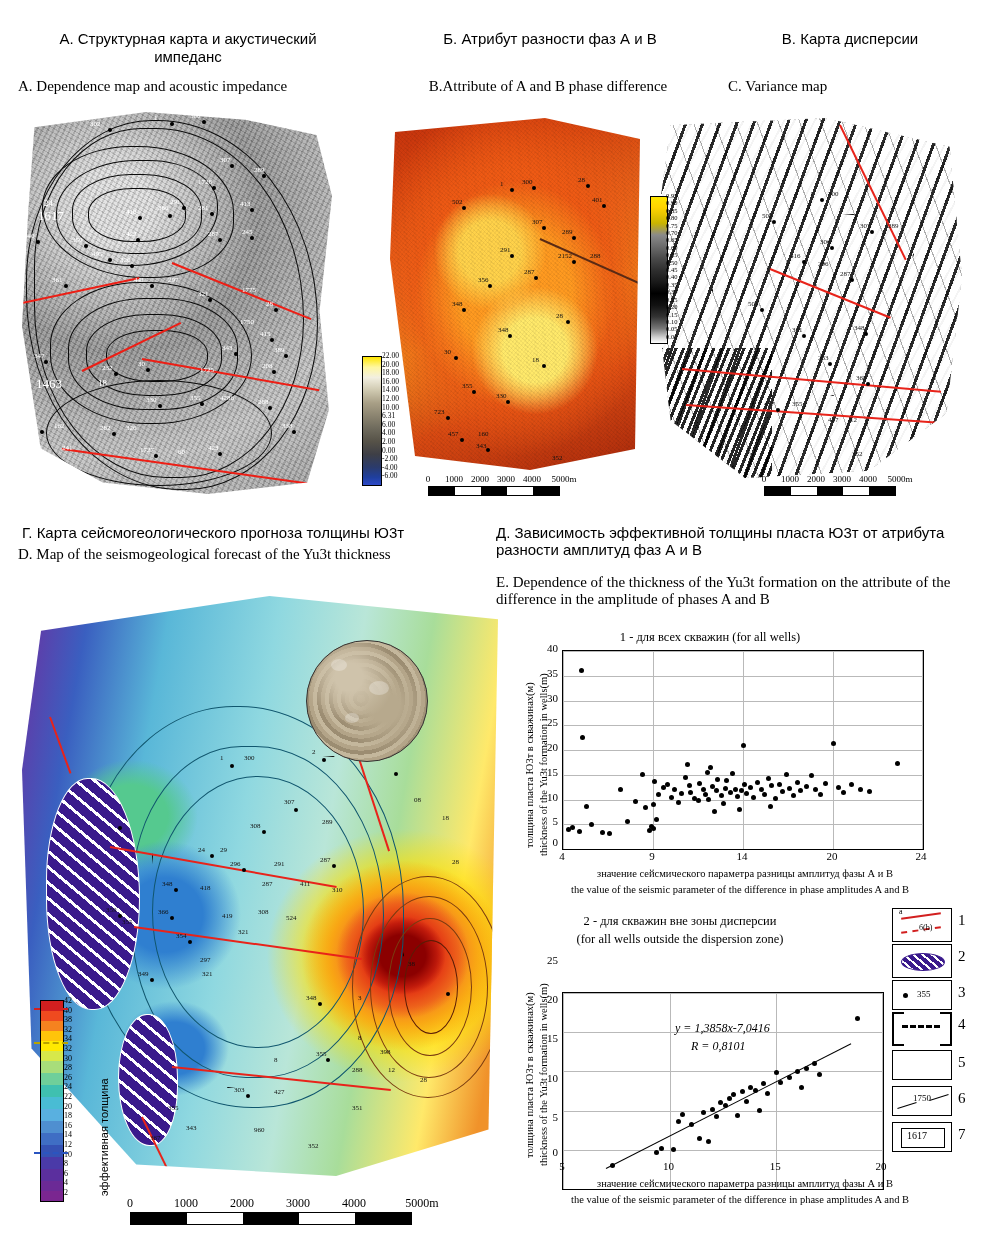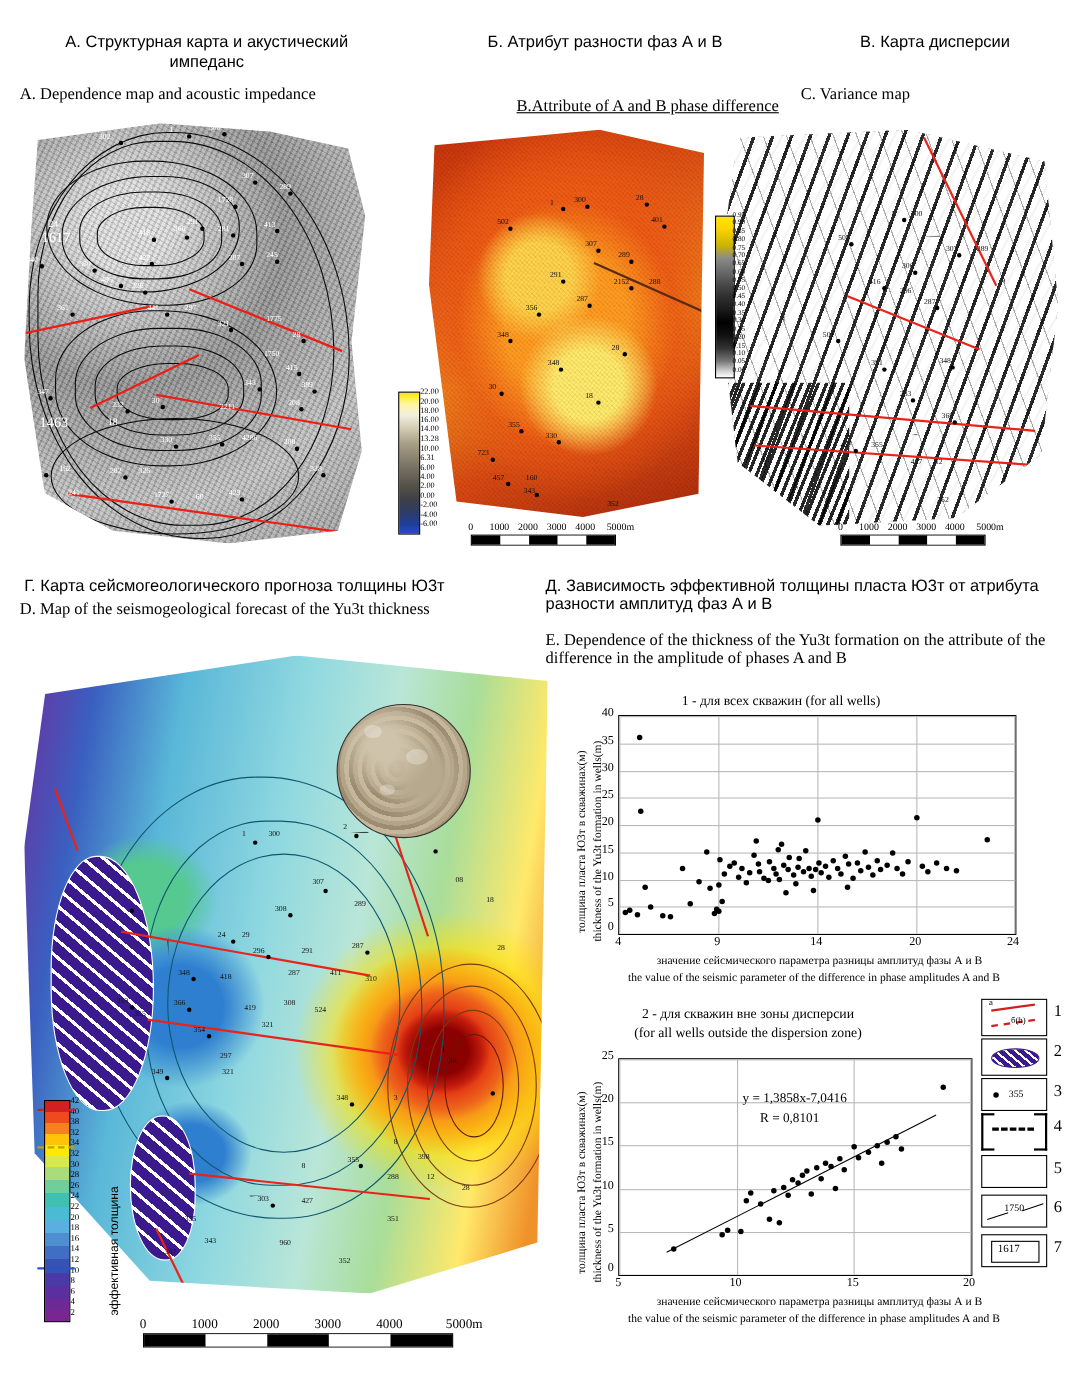--- a/index.html
+++ b/index.html
@@ -104,21 +104,21 @@
 <div class="abs cap cap-ru" style="left:28px;top:30px;width:320px;">
   <span>А. Структурная карта и акустический импеданс</span>
 </div>
 <div class="abs cap cap-en" style="left:18px;top:78px;width:360px;text-align:left;">
   <span>A. Dependence map and acoustic impedance</span>
 </div>
 
 <div class="abs cap cap-ru" style="left:400px;top:30px;width:300px;">
   <span>Б. Атрибут разности фаз А и В</span>
 </div>
-<div class="abs cap cap-en" style="left:388px;top:89px;width:320px;text-align:right;text-decoration:underline;">
+<div class="abs cap cap-en" style="left:388px;top:78px;width:320px;text-align:center;">
   <span>B.Attribute of A and B phase difference</span>
 </div>
 
 <div class="abs cap cap-ru" style="left:740px;top:30px;width:220px;">
   <span>В. Карта дисперсии</span>
 </div>
 <div class="abs cap cap-en" style="left:728px;top:78px;width:230px;text-align:left;">
   <span>C. Variance map</span>
 </div>
 
@@ -193,21 +193,21 @@
   <div class="wlab wlabw" style="left:220px;top:174px;">1775</div>
   <div class="wlab wlabw" style="left:218px;top:206px;">1750</div>
   <div class="well" style="left:252px;top:196px;"></div>
   <div class="wlab wlabw" style="left:244px;top:188px;">28</div>
   <div class="well" style="left:248px;top:226px;"></div>
   <div class="wlab wlabw" style="left:238px;top:218px;">415</div>
   <div class="well" style="left:262px;top:242px;"></div>
   <div class="wlab wlabw" style="left:252px;top:234px;">389</div>
   <div class="well" style="left:212px;top:240px;"></div>
   <div class="wlab wlabw" style="left:200px;top:232px;">343</div>
-  <div class="wlab wlabw" style="left:178px;top:254px;">2211</div>
+  <div class="wlab wlabw" style="left:178px;top:254px;">1725</div>
   <div class="well" style="left:250px;top:258px;"></div>
   <div class="wlab wlabw" style="left:240px;top:250px;">208</div>
   <div class="well" style="left:22px;top:248px;"></div>
   <div class="wlab wlabw" style="left:12px;top:240px;">347</div>
   <div class="well" style="left:92px;top:260px;"></div>
   <div class="wlab wlabw" style="left:80px;top:252px;">232</div>
   <div class="well" style="left:124px;top:256px;"></div>
   <div class="wlab wlabw" style="left:116px;top:248px;">30</div>
   <div class="wlab wlabw" style="left:14px;top:264px;font-size:13px;">1463</div>
   <div class="wlab wlabw" style="left:76px;top:266px;font-size:9px;">18</div>
@@ -290,21 +290,21 @@
 </div>
 
 <div class="abs" style="left:362px;top:356px;width:18px;height:128px;border:1px solid #000;
   background:linear-gradient(to bottom,#ffe600 0%,#fff7a0 8%,#f2efe0 16%,#cfc9b0 26%,#a89f86 36%,#8b8470 46%,#6e6a5c 56%,#565248 66%,#3e3f46 76%,#2b3b6b 86%,#1f3f9e 94%,#2c49c8 100%);"></div>
 <div class="abs" style="left:382px;top:352px;width:40px;height:136px;font-size:7.5px;line-height:8.6px;font-family:'Liberation Serif',serif;">
   <div>22.00</div>
   <div>20.00</div>
   <div>18.00</div>
   <div>16.00</div>
   <div>14.00</div>
-  <div>13.28</div>
+  <div>12.00</div>
   <div>10.00</div>
   <div>6.31</div>
   <div>6.00</div>
   <div>4.00</div>
   <div>2.00</div>
   <div>0.00</div>
   <div>-2.00</div>
   <div>-4.00</div>
   <div>-6.00</div>
 </div>
@@ -735,21 +735,21 @@
   <span>the value of the seismic parameter of the difference in phase amplitudes A and B</span>
 </div>
 
 <div class="abs" style="left:520px;top:914px;width:320px;text-align:center;font-size:12.5px;">
   <span>2 - для скважин вне зоны дисперсии</span>
 </div>
 <div class="abs" style="left:520px;top:932px;width:320px;text-align:center;font-size:12.5px;">
   <span>(for all wells outside the dispersion zone)</span>
 </div>
 
-<div class="chart" style="left:562px;top:962px;width:320px;height:196px;">
+<div class="chart" style="left:562px;top:992px;width:320px;height:196px;font-style:italic;">
   <div class="gridline" style="left:0;top:0px;width:100%;height:1px;"></div>
   <div class="gridline" style="left:0;top:39.2px;width:100%;height:1px;"></div>
   <div class="gridline" style="left:0;top:78.4px;width:100%;height:1px;"></div>
   <div class="gridline" style="left:0;top:117.6px;width:100%;height:1px;"></div>
   <div class="gridline" style="left:0;top:156.8px;width:100%;height:1px;"></div>
   <div class="gridline" style="left:0;top:0;width:1px;height:100%;"></div>
   <div class="gridline" style="left:106.6px;top:0;width:1px;height:100%;"></div>
   <div class="gridline" style="left:213.3px;top:0;width:1px;height:100%;"></div>
   <div class="gridline" style="left:319px;top:0;width:1px;height:100%;"></div>
   <div id="c2line" style="position:absolute;inset:0;">

